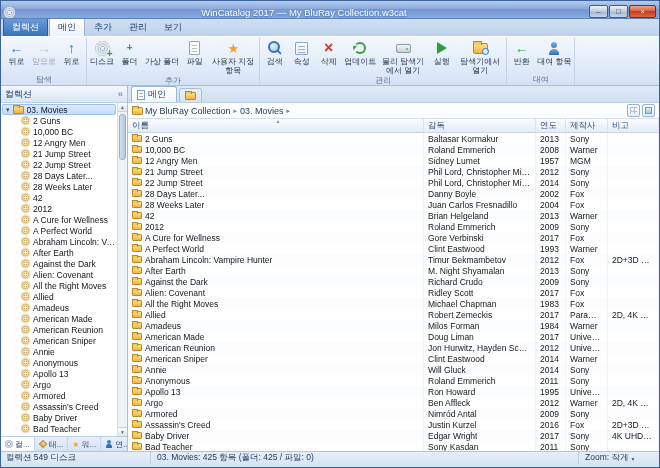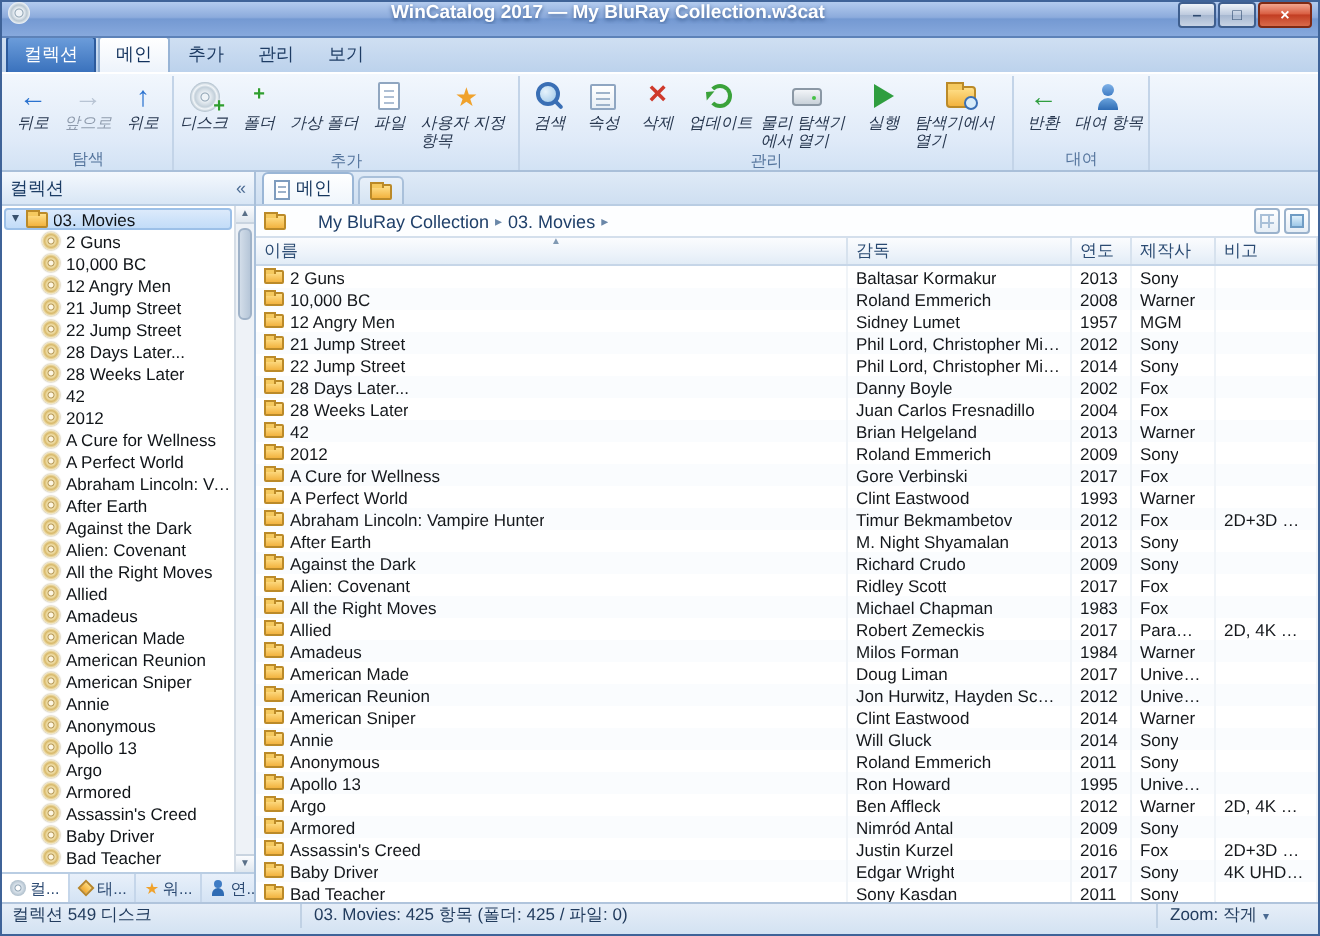--- a/index.html
+++ b/index.html
@@ -1,41 +1,41 @@
 <!DOCTYPE html>
 <html><head>
 <meta charset="utf-8">
 <style>
   *{box-sizing:border-box;margin:0;padding:0;}
   html,body{width:660px;height:468px;overflow:hidden;}
   body{font-family:"Liberation Sans","DejaVu Sans",sans-serif;font-size:9px;color:#1a2a40;background:#fff;}
   .window{width:660px;height:468px;border:1px solid #3f6398;display:flex;flex-direction:column;background:#dce8f6;}
 
   
-  .titlebar{height:18px;flex:none;background:linear-gradient(#b3cbee,#8cabdc 45%,#7499d2 50%,#87a9dd);display:flex;align-items:flex-start;padding:0 3px;position:relative;border-bottom:1px solid #5d82b8;font-weight:bold;}
+  .titlebar{height:18px;flex:none;background:linear-gradient(#b3cbee,#8cabdc 45%,#7499d2 50%,#87a9dd);display:flex;align-items:flex-end;padding:0 3px;position:relative;border-bottom:1px solid #5d82b8;}
   .app-ico{width:11px;height:11px;border-radius:50%;flex:none;margin-right:4px;background:radial-gradient(circle,#eef3f7 0 1.5px,#8fa3b3 2px,#e8eef3 2.5px,#b9c7d2 4px,#f2f6f9 5.5px);}
   .title-text{flex:1;text-align:center;color:#fff;font-size:9.5px;text-shadow:0 1px 2px #3c5e92;white-space:nowrap;overflow:hidden;}
   .win-controls{display:flex;gap:1px;flex:none;}
   .win-btn{width:19px;height:13px;border:1px solid #3e5e8e;border-radius:2px;background:linear-gradient(#eef3f9,#bcc9dd 50%,#a6b7d0 51%,#c8d4e5);color:#2e4a70;font-size:8px;line-height:11px;text-align:center;}
   .win-btn.close{width:27px;background:linear-gradient(#f2a58f,#d95f43 45%,#c23d22 50%,#d96a4a);color:#fff;border-color:#7e2a15;}
 
   
   .ribbon-tabs{height:17px;flex:none;background:linear-gradient(#cfdff2,#bcd2ec);display:flex;align-items:flex-end;padding:1px 2px 0;gap:1px;}
   .rtab{padding:2px 8px;font-size:9px;color:#1e3c64;border-radius:2px 2px 0 0;white-space:nowrap;}
   .rtab.first{background:linear-gradient(#6b9cda,#3a72bd);color:#fff;border:1px solid #2c5a9c;border-bottom:none;}
   .rtab.active{background:linear-gradient(#ffffff,#edf3fb);border:1px solid #98b4d6;border-bottom:none;color:#12315c;}
 
   
   .ribbon{height:50px;flex:none;background:linear-gradient(#f2f7fd,#dfeaf8 70%,#d2e2f4);border-top:1px solid #fff;border-bottom:1px solid #a9bfd9;display:flex;padding:1px 1px 0;overflow:hidden;}
   .rgroup{display:flex;flex-direction:column;border-right:1px solid #c3d4e8;padding:0 1px;flex:none;}
   .rbtns{flex:1;display:flex;align-items:stretch;}
   .rbtn{display:flex;flex-direction:column;align-items:center;padding:1px 2px 0;min-width:27px;max-width:50px;border-radius:2px;}
   .rbtn.disabled{opacity:.45;}
   .ric{height:18px;flex:none;display:flex;align-items:center;justify-content:center;width:100%;}
-  .rlbl{font-size:8px;line-height:9px;color:#27374f;font-style:italic;}
+  .rlbl{font-size:8px;line-height:9px;text-align:center;color:#27374f;}
   .rgl{font-size:8px;color:#54749c;text-align:center;height:11px;line-height:11px;white-space:nowrap;}
   .ico{display:block;position:relative;flex:none;}
 
   
   .back-icon::before,.forward-icon::before,.up-icon::before{font-size:14px;font-weight:bold;color:#2a72cf;line-height:16px;}
   .back-icon::before{content:"←";}
   .forward-icon::before{content:"→";color:#7d8ea5;}
   .up-icon::before{content:"↑";}
   .add-disc-icon{width:15px;height:15px;border-radius:50%;background:radial-gradient(circle,#eef3f7 0 1.5px,#8fa3b3 2px,#e8eef3 2.5px,#c3d0da 5px,#f2f6f9 6px,#aebecb 7.5px);}
   .add-disc-icon::after{content:"+";position:absolute;right:-3px;bottom:-3px;color:#2f9e2f;font-weight:bold;font-size:10px;text-shadow:0 0 2px #fff;}
@@ -95,21 +95,21 @@
   .st-contacts::before{content:"";position:absolute;left:2px;top:0;width:4px;height:4px;border-radius:50%;background:#3f7cc4;}
   .st-contacts::after{content:"";position:absolute;left:1px;top:4px;width:6px;height:4px;border-radius:3px 3px 0 0;background:#2f6cb4;}
 
   
   .main{flex:1;display:flex;flex-direction:column;min-width:0;background:#fff;}
   .doc-tabs{height:17px;flex:none;background:linear-gradient(#dfeaf7,#cfdff1);border-bottom:1px solid #b9cde3;display:flex;align-items:flex-end;padding-left:3px;gap:2px;}
   .dtab{display:flex;align-items:center;gap:3px;padding:0 10px 0 5px;background:linear-gradient(#ffffff,#f0f6fc);border:1px solid #9ab6d6;border-bottom:none;border-radius:3px 3px 0 0;font-size:9px;color:#15365e;height:16px;}
   .doc-ico{width:8px;height:10px;background:#fff;border:1px solid #7e9cbe;position:relative;}
   .doc-ico::before{content:"";position:absolute;left:1px;right:1px;top:2px;height:5px;background:repeating-linear-gradient(180deg,#9db2ca 0 1px,transparent 1px 2.5px);}
   .dtab2{display:flex;align-items:center;padding:0 5px;background:linear-gradient(#e8f0f9,#d5e4f3);border:1px solid #a9c0da;border-bottom:none;border-radius:3px 3px 0 0;height:14px;}
-  .crumbbar{height:16px;flex:none;border-bottom:1px solid #d4dfec;display:flex;align-items:center;padding:0 4px;gap:16px;background:#fdfeff;font-size:9px;color:#20406a;}
+  .crumbbar{height:16px;flex:none;border-bottom:1px solid #d4dfec;display:flex;align-items:center;padding:0 4px;gap:2px;background:#fdfeff;font-size:9px;color:#20406a;}
   .crumb-items{display:flex;align-items:center;gap:3px;min-width:0;overflow:hidden;}
   .crumb{white-space:nowrap;}
   .csep{color:#6a87a8;font-size:7px;}
   .crumb-right{margin-left:auto;display:flex;gap:2px;}
   .bc-btn{width:13px;height:13px;border:1px solid #9ab2cc;border-radius:2px;background:linear-gradient(#ffffff,#e6eef6);position:relative;}
   .bc-btn .grid-icon{position:absolute;inset:2px;background-image:linear-gradient(#a9c0d8 1px,transparent 1px),linear-gradient(90deg,#a9c0d8 1px,transparent 1px);background-size:4px 4px;}
   .bc-btn .panel-icon{position:absolute;inset:2px;background:linear-gradient(#dff0fb,#9ec8e8);border:1px solid #6f9cc4;}
 
   .thead{height:14px;flex:none;display:grid;grid-template-columns:296px 112px 30px 42px 1fr;background:linear-gradient(#fbfcfe,#edf3fa 60%,#e2ecf6);border-bottom:1px solid #c6d6e8;}
   .th{font-size:8.5px;color:#2a4a72;display:flex;align-items:center;padding:0 4px;border-right:1px solid #d7e2ee;position:relative;white-space:nowrap;overflow:hidden;}

